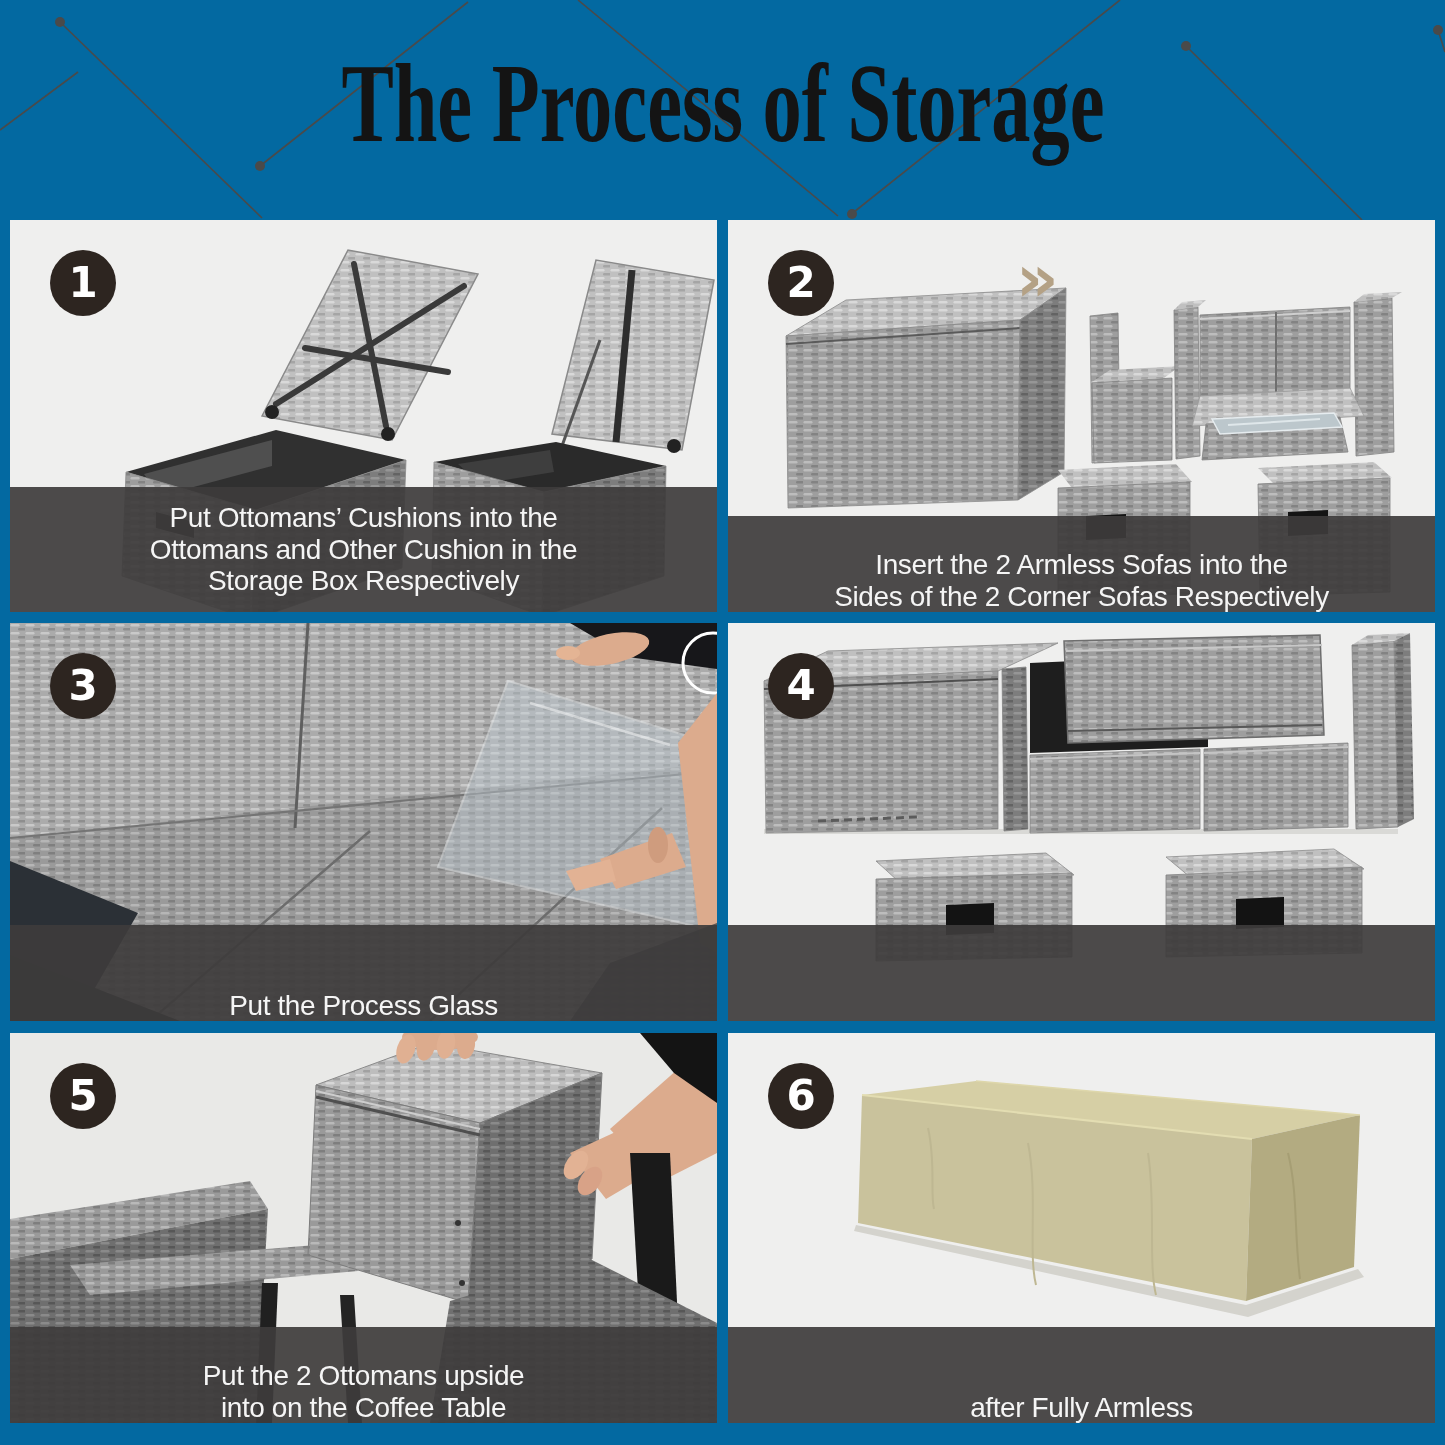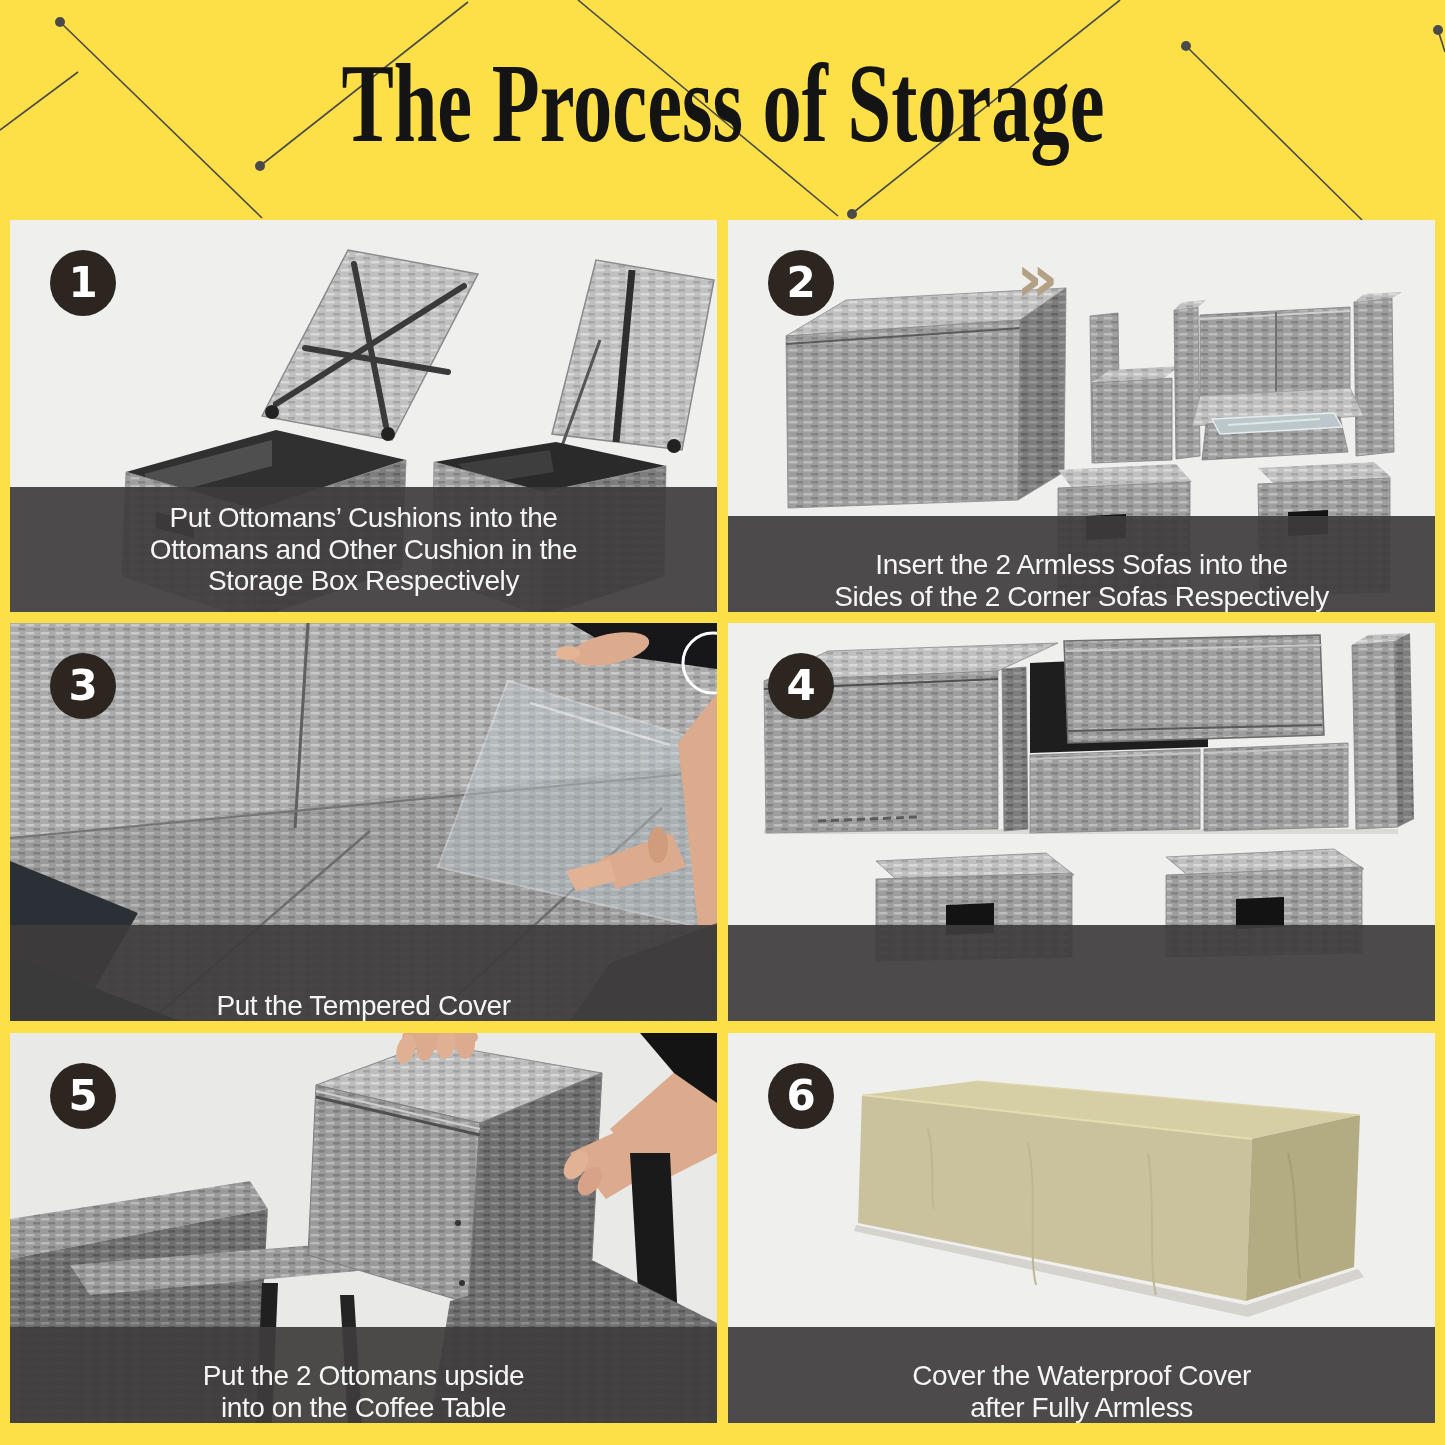--- a/index.html
+++ b/index.html
@@ -1,16 +1,16 @@
 <!DOCTYPE html>
 <html><head>
 <meta charset="utf-8">
 <style>
   html,body{margin:0;padding:0;background:#ffffff;}
-  .page{position:relative;width:1445px;height:1445px;background:#fde047;overflow:hidden;
+  .page{position:relative;width:1445px;height:1445px;background:#0369a1;overflow:hidden;
         font-family:"Liberation Sans",sans-serif;}
   .deco{position:absolute;left:0;top:0;width:1445px;height:230px;}
   .title{position:absolute;left:50%;top:40px;margin:0;white-space:nowrap;
          transform:translateX(-50%) scaleX(0.74) scaleY(1.05);transform-origin:center top;
          font-family:"Liberation Serif",serif;font-weight:700;font-size:106px;
          color:#141414;letter-spacing:0;}
   .panel{position:absolute;width:707px;background:#efefee;overflow:hidden;}
   #p1{left:10px;top:220px;height:392px;}
   #p2{left:728px;top:220px;height:392px;}
   #p3{left:10px;top:623px;height:398px;}
@@ -202,21 +202,21 @@
       <polygon points="707,70 668,120 690,320 707,330" fill="#dcab8d"></polygon>
       <polygon points="590,236 662,210 676,244 606,266" fill="#dcab8d"></polygon>
       <polygon points="556,248 600,236 606,258 566,268" fill="#e2b294"></polygon>
       <ellipse cx="648" cy="222" rx="10" ry="18" fill="#cf9c7e"></ellipse>
       <polygon points="600,340 707,300 707,398 560,398" fill="#363b41" opacity="0.75"></polygon>
     </svg>
     <div class="badge">
       <span>3</span>
     </div>
     <div class="caption lines2">
-      <div>Put the Tempered Cover</div>
+      <div>Put the Process Glass</div>
     </div>
   </section>
 
   <section class="panel" id="p4">
     <svg class="illus" viewBox="0 0 707 398">
       <defs>
         <pattern id="p4m" width="15" height="8" patternUnits="userSpaceOnUse">
           <rect width="15" height="8" fill="#9e9e9e"></rect>
           <rect x="0.5" y="1" width="9" height="2.4" rx="1.2" fill="#bdbdbd"></rect>
           <rect x="8" y="5" width="9.5" height="2.4" rx="1.2" fill="#838383"></rect>
@@ -342,18 +342,17 @@
         <path d="M420,120 C428,170 420,230 428,262"></path>
       </g>
       <path d="M560,120 C570,160 566,200 572,246" stroke="#a69e74" stroke-width="2" fill="none"></path>
       <line x1="134" y1="62" x2="524" y2="106" stroke="#e3ddb2" stroke-width="2"></line>
       <line x1="248" y1="48" x2="632" y2="82" stroke="#ded7ab" stroke-width="1.5"></line>
     </svg>
     <div class="badge">
       <span>6</span>
     </div>
     <div class="caption lines2">
-      <div>Cover the Waterproof Cover</div>
       <div>after Fully Armless</div>
     </div>
   </section>
 
 </div>
 
 </body></html>

